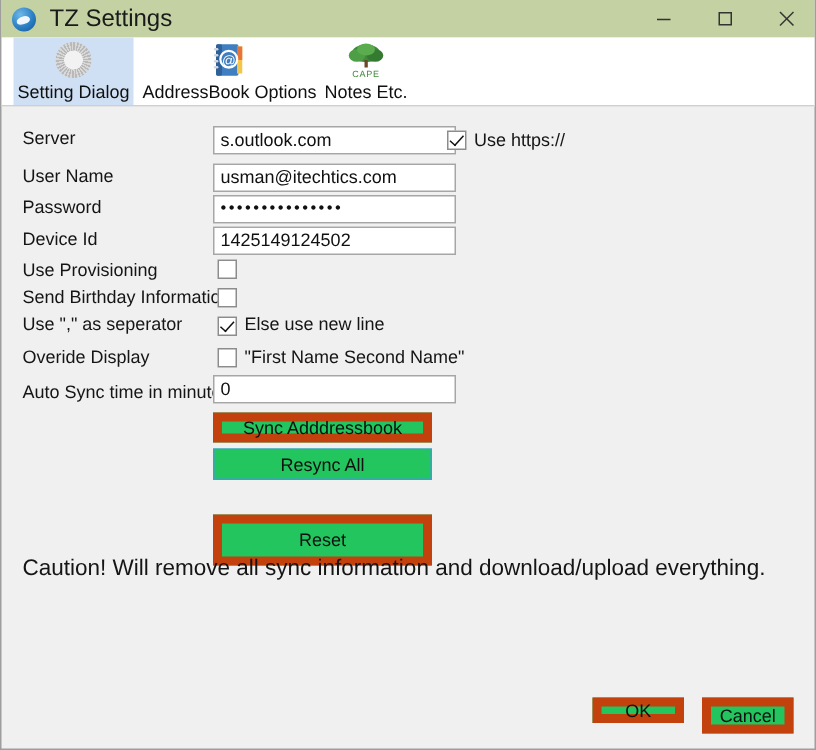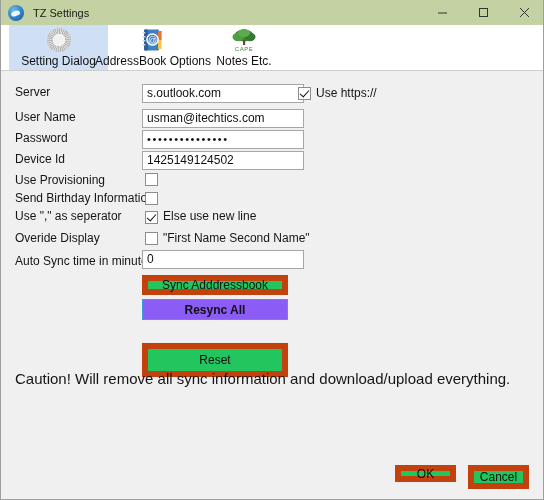--- a/index.html
+++ b/index.html
@@ -46,21 +46,21 @@
     position: absolute;
     left: 3px; top: 6px;
     width: 9px; height: 5px;
     background: #ffffff;
     border-radius: 50% 50% 40% 40%;
     transform: rotate(-18deg);
     opacity: .92;
   }
   .title-text {
     margin-left: 9px;
-    font-size: 11px;
+    font-size: 16px;
     color: #1a1a1a;
     white-space: nowrap;
   }
   .win-buttons {
     margin-left: auto;
     display: flex;
     height: 25px;
   }
   .win-btn {
     width: 41px;
@@ -99,21 +99,21 @@
     display: flex;
     align-items: center;
     justify-content: center;
     margin-bottom: 1px;
   }
   .tab-label {
     font-size: 12px;
     color: #101010;
     white-space: nowrap;
   }
-  #tab-setting  { left: 8px;   width: 99px; }
+  #tab-setting  { left: 8px;   width: 80px; }
   #tab-address  { left: 96px;  width: 112px; }
   #tab-notes    { left: 208px; width: 70px; }
 
   
   .gear {
     width: 24px; height: 24px;
     border-radius: 50%;
     background:
       radial-gradient(circle at 50% 50%, #f2f2f2 0 6px, rgba(0,0,0,0) 6.5px),
       conic-gradient(#b9b9b9 0 6deg, #d8d8d8 6deg 12deg, #b9b9b9 12deg 18deg,
@@ -198,22 +198,21 @@
     font-family: "Liberation Sans", sans-serif;
     font-size: 12px;
     color: #101010;
     display: flex;
     align-items: center;
     justify-content: center;
     white-space: nowrap;
   }
   .btn.focused {
     border: 1px solid #3f9cdc;
-    background: #8b5cf6;
-    font-weight: bold;
+    background: #22c55e;
   }
   .caution {
     position: absolute;
     font-size: 15px;
     color: #151515;
     white-space: nowrap;
   }
 </style>
 </head>
 <body>

